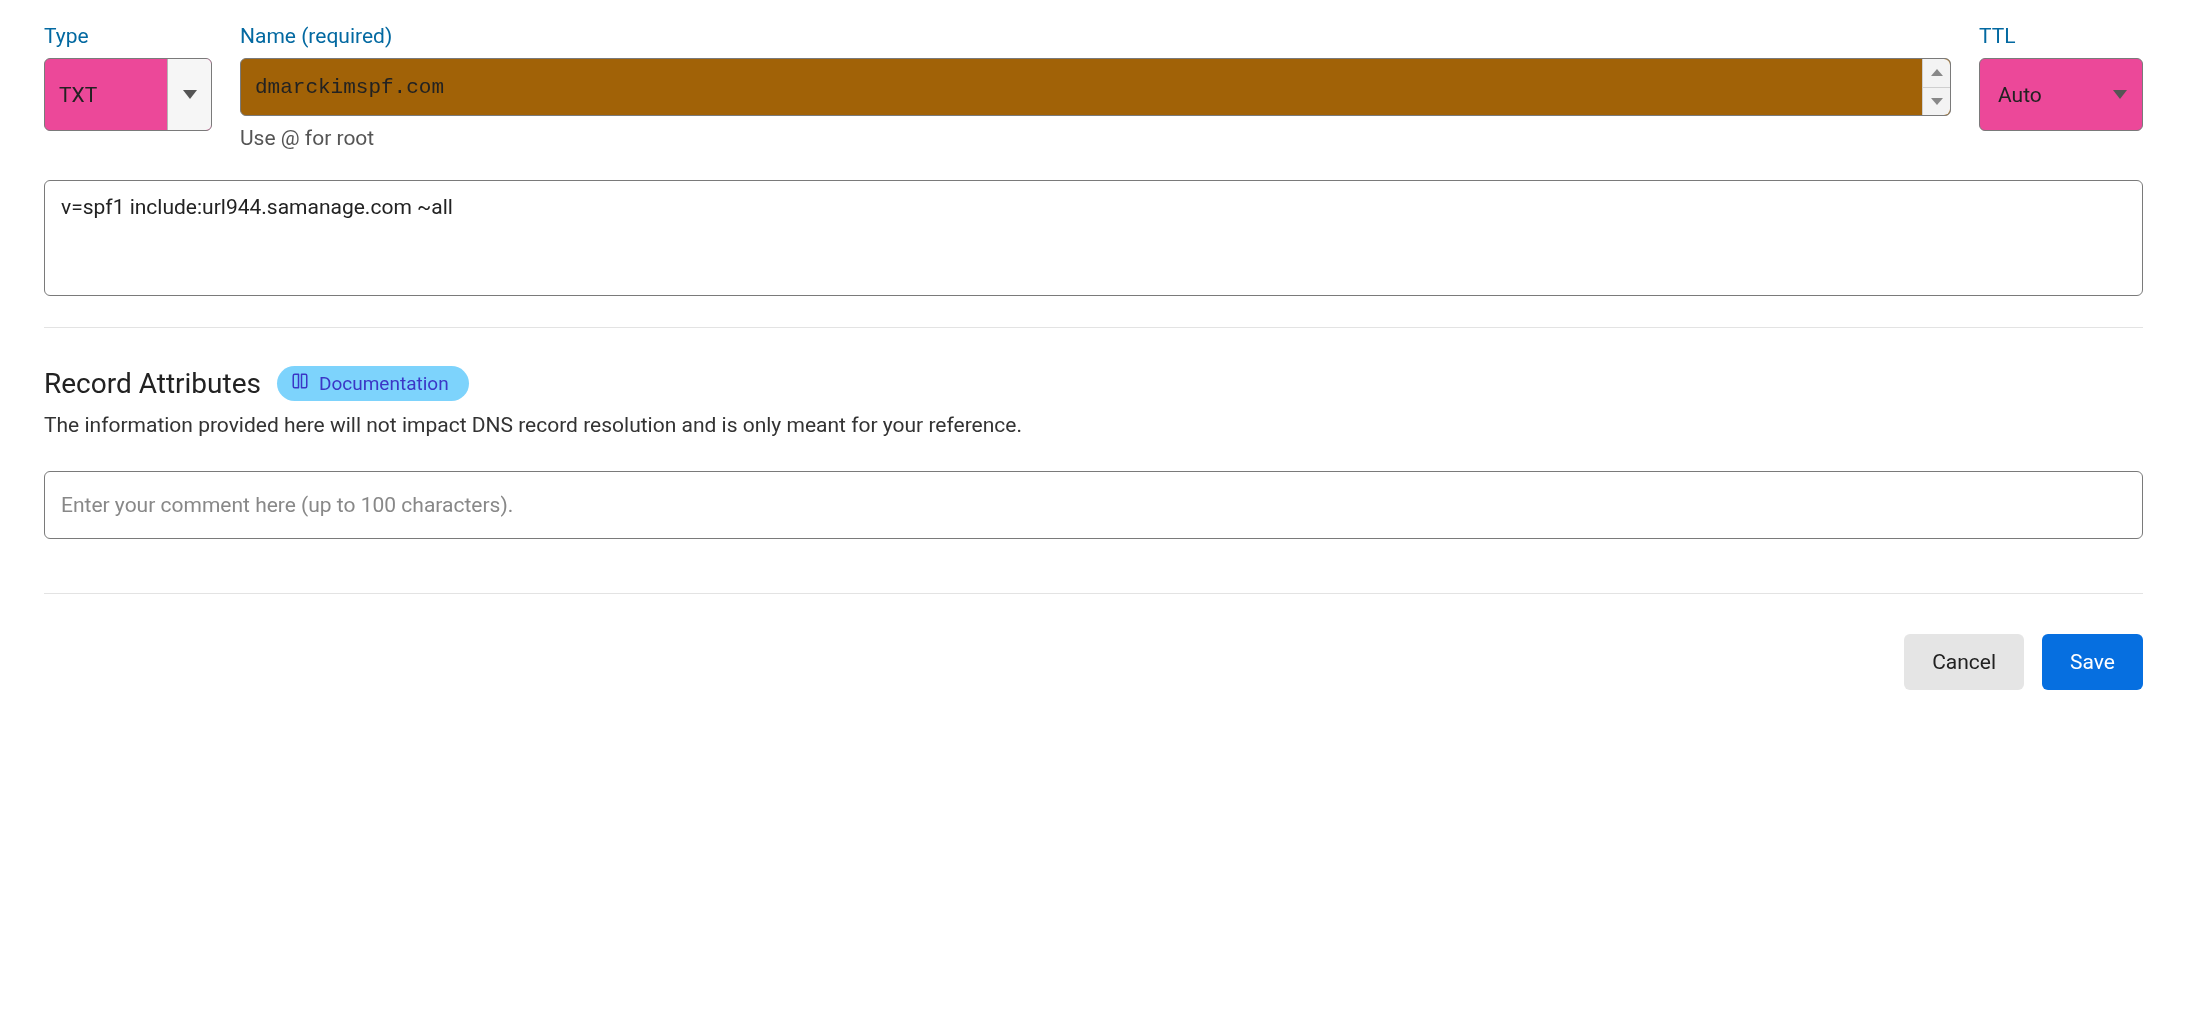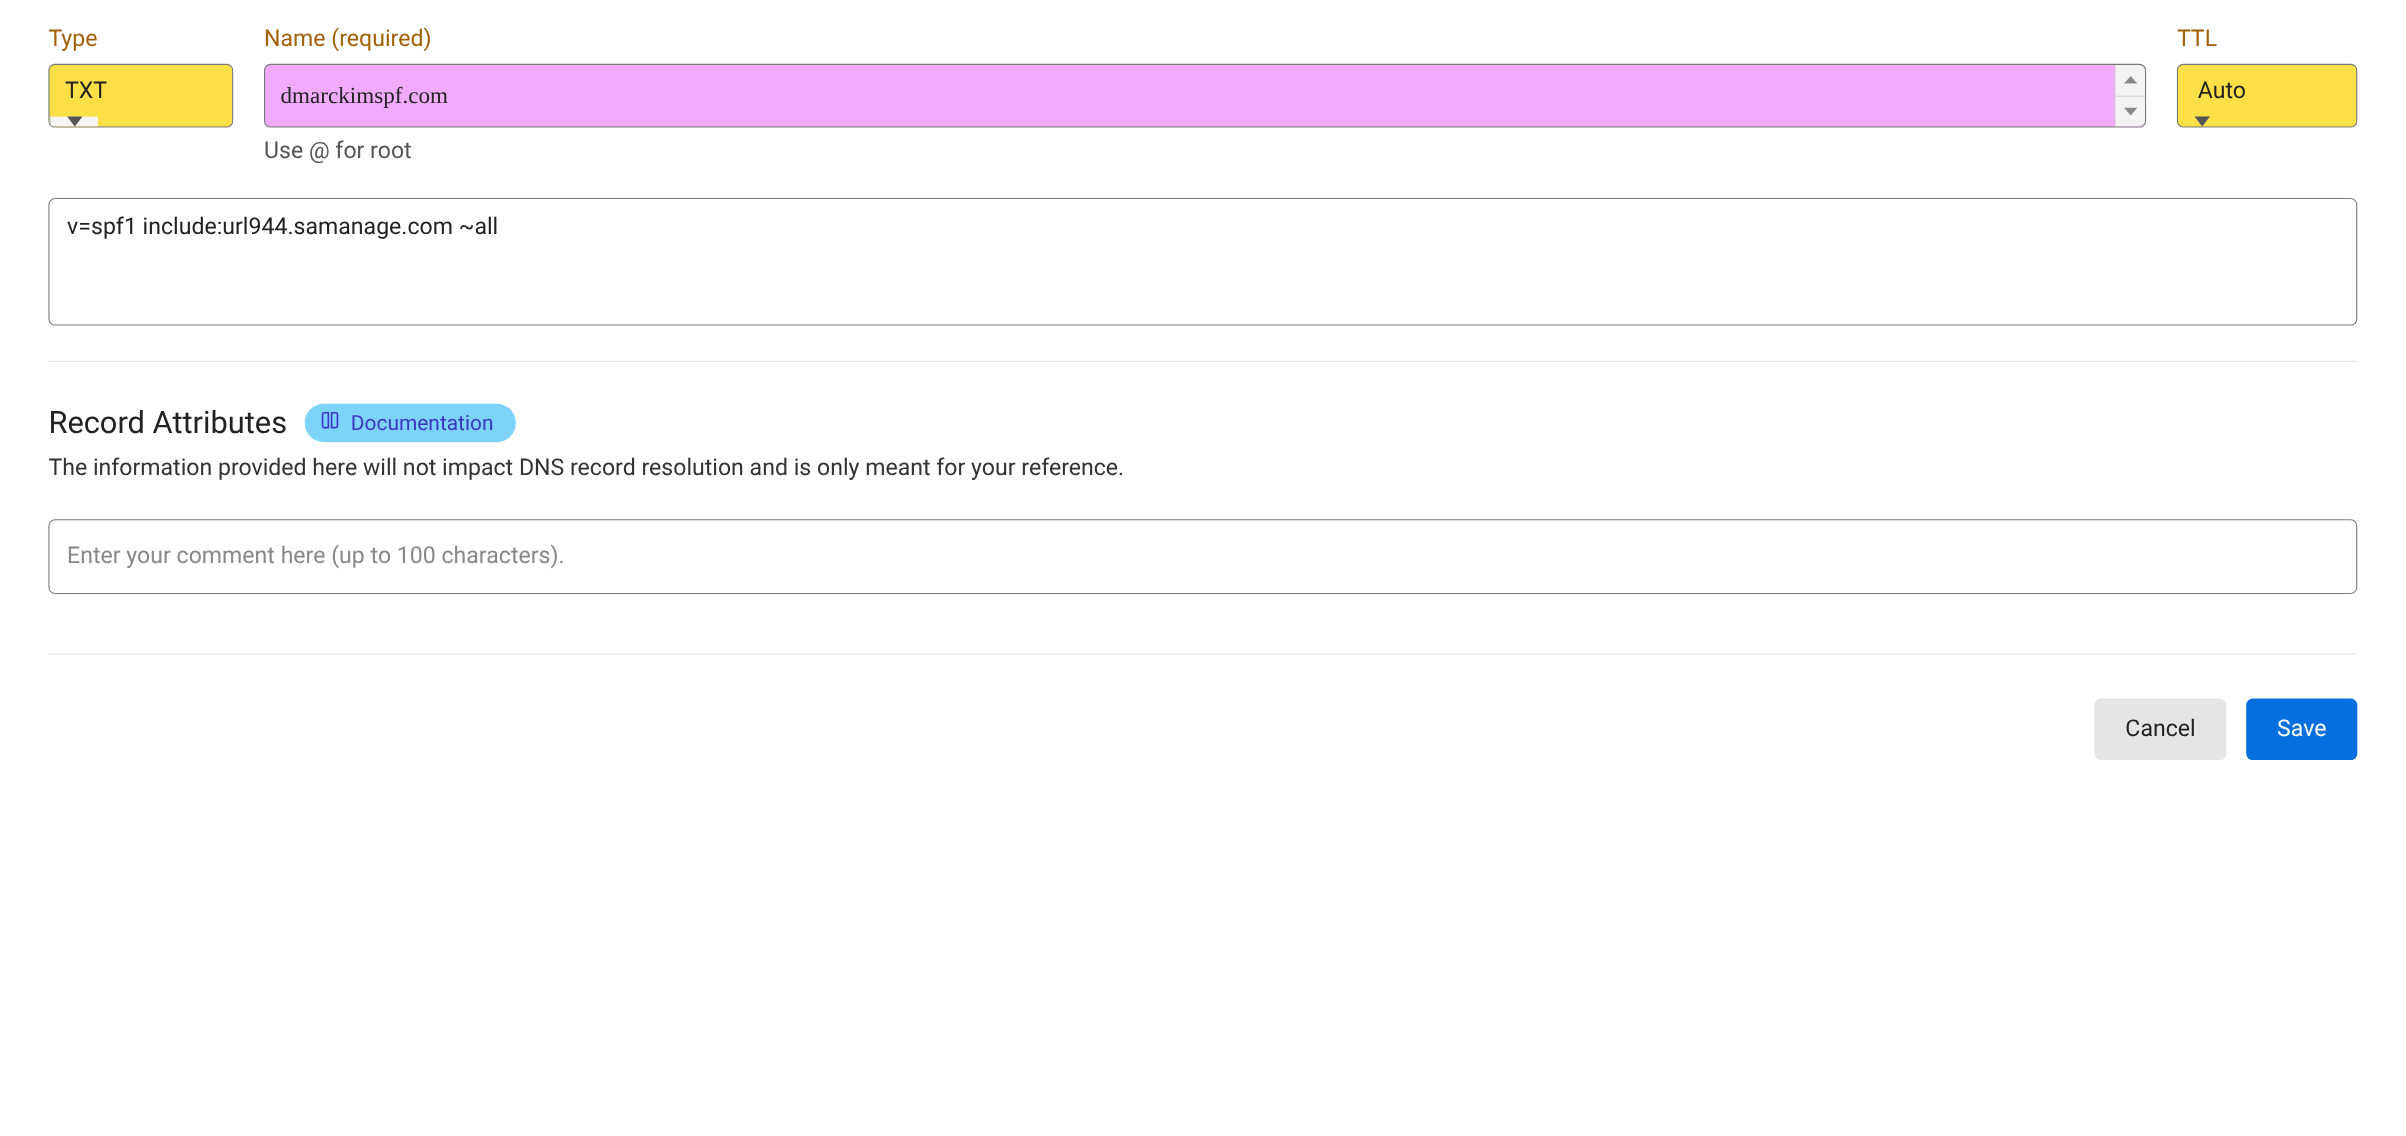--- a/index.html
+++ b/index.html
@@ -15,33 +15,32 @@
       gap: 28px;
       align-items: flex-start;
       margin-bottom: 30px;
     }
     .field { display: flex; flex-direction: column; }
     .field-type { width: 168px; }
     .field-name { flex: 1; }
     .field-ttl { width: 164px; }
     .label {
       font-size: 21px;
-      color: #a16207;
+      color: #0369a1;
       margin-bottom: 10px;
     }
     .select-wrap {
       position: relative;
-      height: 58px;
-      border: 1px solid #7a7a7a;
-      border-radius: 6px;
-      background: #fde047;
+      height: 73px;
+      border: 1px solid #7a7a7a;
+      border-radius: 6px;
+      background: #ec4899;
       display: flex;
       align-items: stretch;
       overflow: hidden;
-      flex-direction: column;
     }
     .select-wrap.type .select-value {
       flex: 1;
       display: flex;
       align-items: center;
       padding: 0 14px;
     }
     .select-wrap.type .select-arrow-box {
       width: 44px;
       border-left: 1px solid #b5b5b5;
@@ -67,22 +66,22 @@
       border-left: 7px solid transparent;
       border-right: 7px solid transparent;
       border-top: 9px solid #555;
     }
     .input-text {
       height: 58px;
       border: 1px solid #7a7a7a;
       border-radius: 6px;
       padding: 0 14px;
       font-size: 21px;
-      background: #f0abfc;
-      font-family: Liberation Serif, serif;
+      background: #a16207;
+      font-family: Liberation Mono, monospace;
       color: #222;
       width: 100%;
     }
     .name-input-wrap {
       position: relative;
       display: flex;
       align-items: stretch;
     }
     .name-input-wrap .input-text {
       padding-right: 36px;

